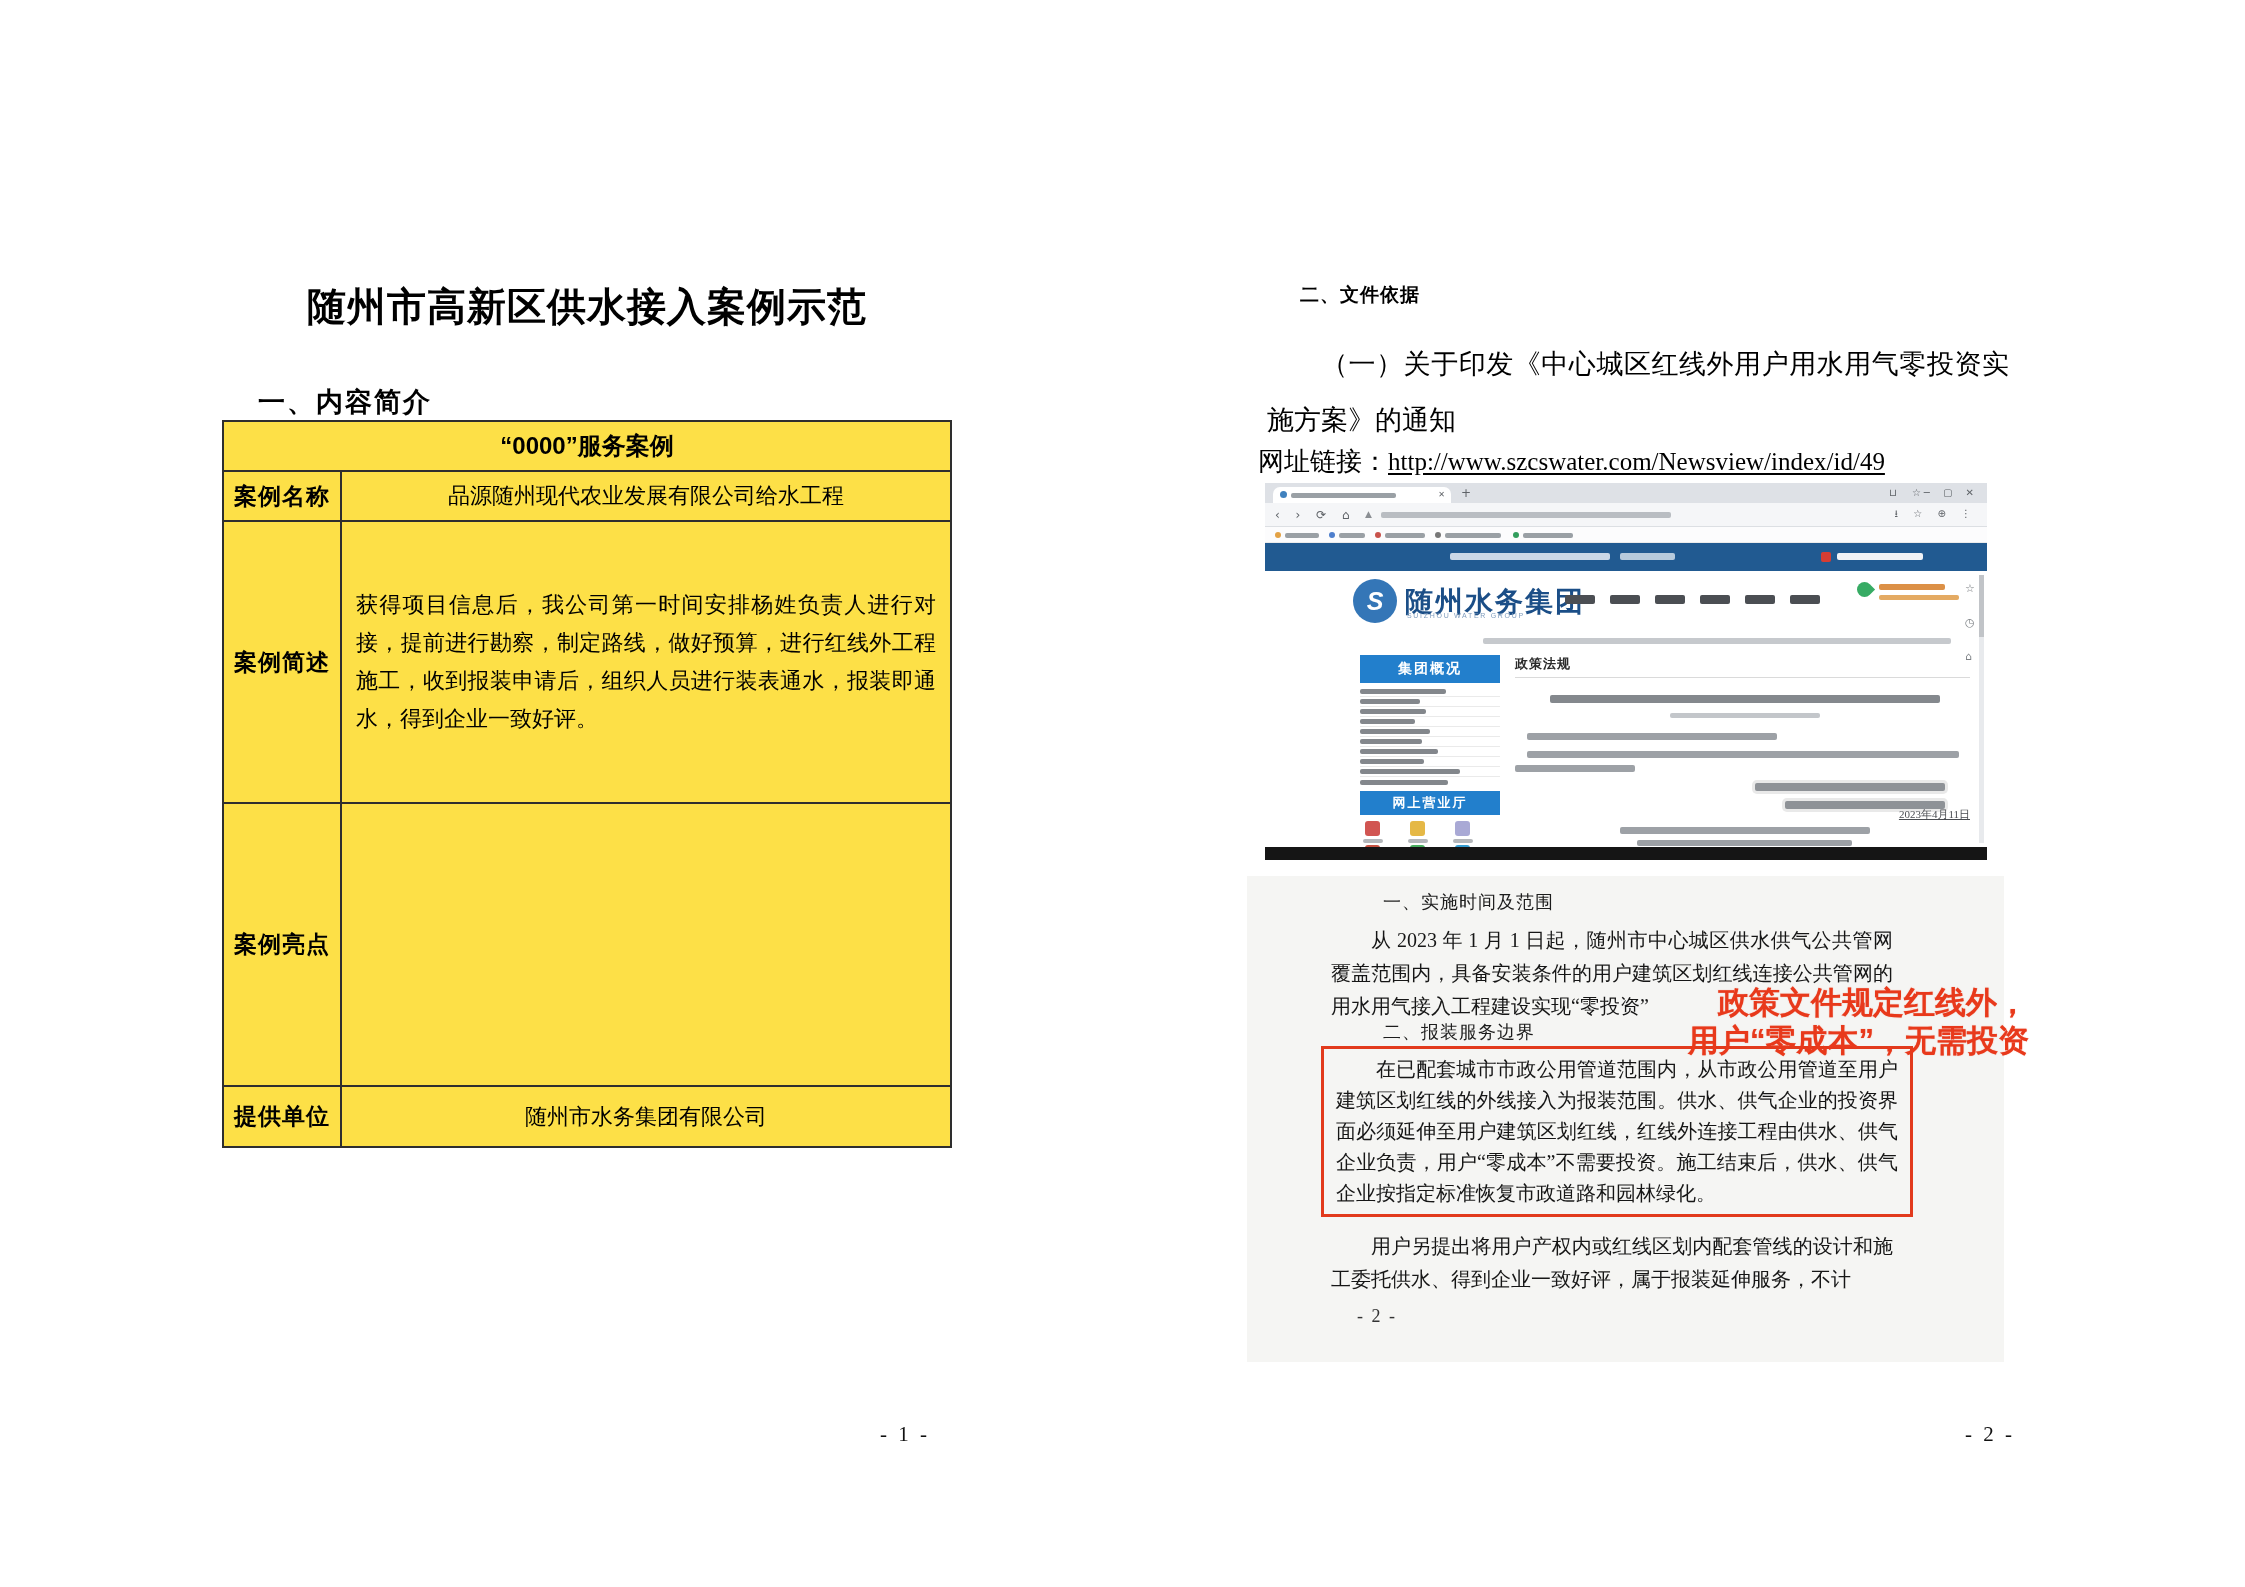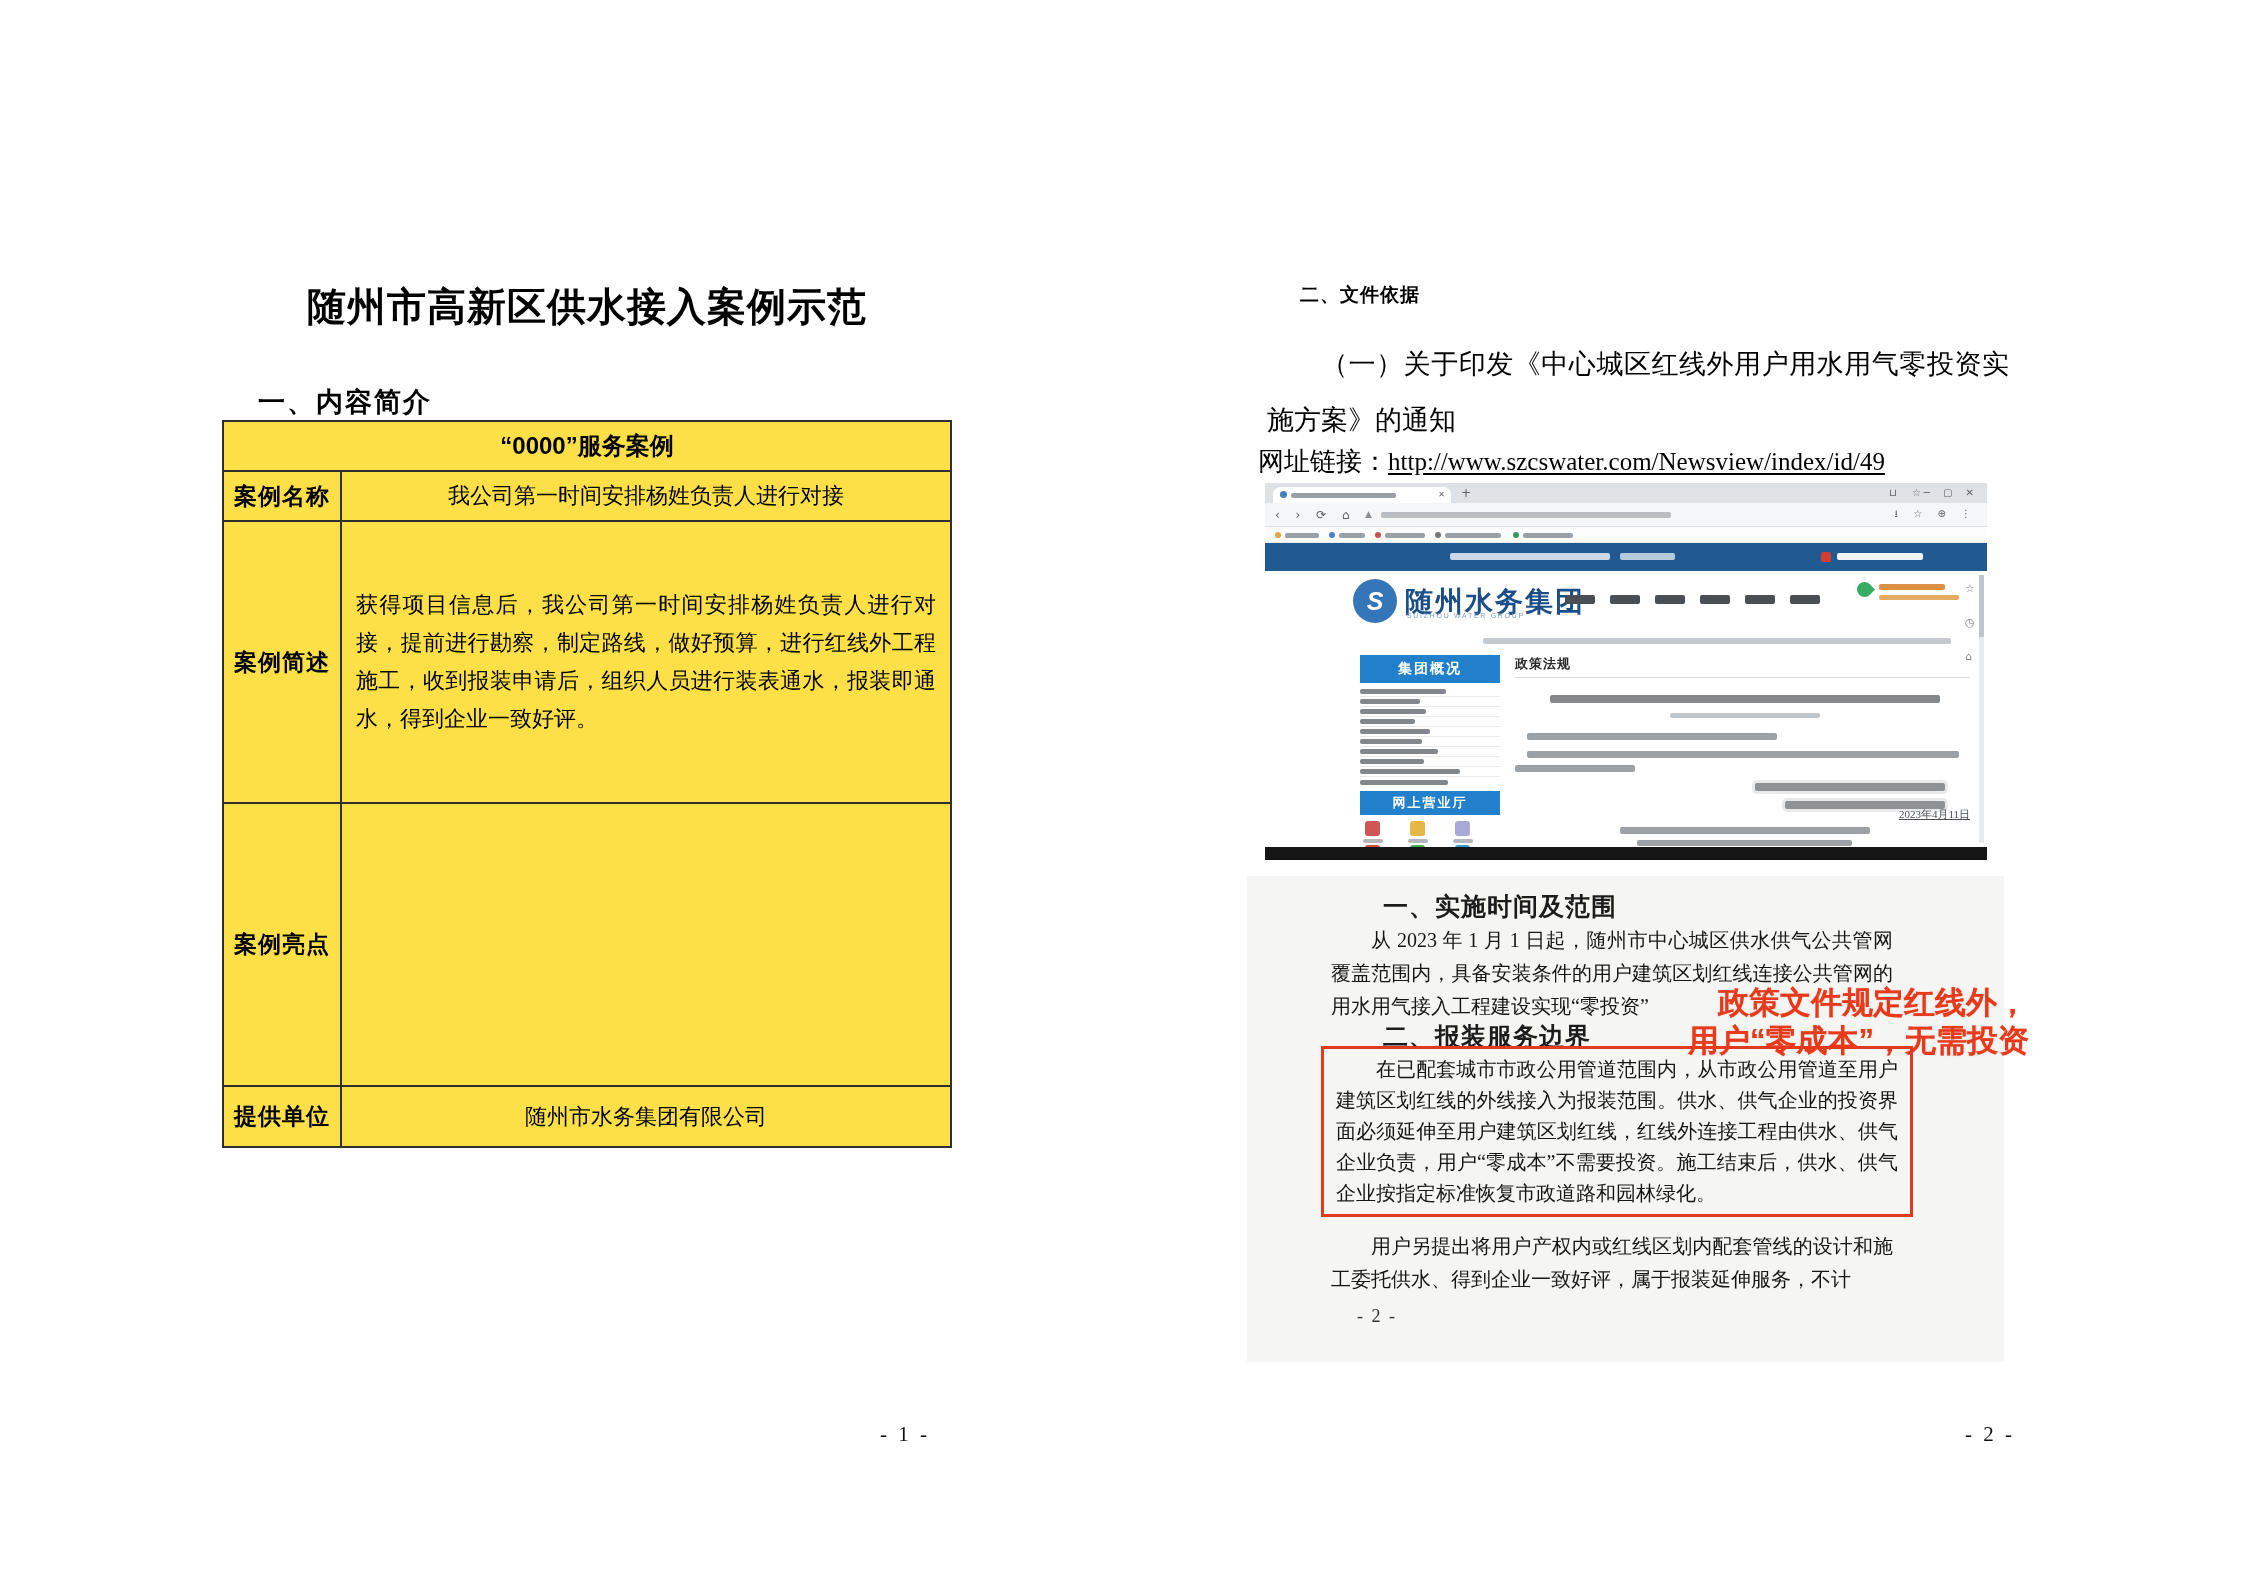--- a/index.html
+++ b/index.html
@@ -62,21 +62,21 @@
   .m-head{left:250px;top:172px;font-size:13px;font-weight:700;color:#2b2b2b;letter-spacing:1px;}
   .m-date{left:555px;top:324px;width:150px;text-align:right;font-size:11px;color:#4a4d52;
           font-family:"Liberation Serif",serif;text-decoration:underline;}
   .rs-g{color:#7d8185;font-size:11px;left:700px;}
   .sbar{left:714px;top:92px;width:5px;height:268px;background:#e8eaed;}
   .sbar-th{left:714px;top:92px;width:5px;height:62px;background:#c1c4c8;}
 
   
   .docphoto{left:1247px;top:876px;width:757px;height:486px;background:#f5f5f3;filter:blur(.35px);}
   .docphoto > div{position:absolute;}
-  .d-h{font-size:25px;font-weight:700;letter-spacing:1px;color:#1c1c1c;}
+  .d-h{font-size:18px;font-weight:400;letter-spacing:1px;color:#1c1c1c;}
   .d-p{font-family:"Liberation Serif","DejaVu Serif",serif;font-size:20px;line-height:33px;
        text-align:justify;color:#161616;}
   .indent{text-indent:2em;}
   .redbox{left:74px;top:170px;width:562px;border:3px solid #e23a1c;padding:5px 12px;}
   .redbox .d-p{position:static;line-height:31px;}
   .innerpg{left:110px;top:430px;font-family:"Liberation Serif",serif;font-size:18px;color:#333;letter-spacing:2px;}
 
   
   .rednote{left:1688px;top:984px;font-size:31px;font-weight:700;line-height:38px;white-space:nowrap;
            text-shadow:0 0 1px rgba(232,57,27,.55);}
@@ -92,21 +92,21 @@
 
   <div class="abs l-title">随州市高新区供水接入案例示范</div>
   <div class="abs l-h2">一、内容简介</div>
 
   <div class="abs ctable">
     <div class="trow first">
       <span class="thead-txt">“0000”服务案例</span>
     </div>
     <div class="trow">
       <div class="tlabel">案例名称</div>
-      <div class="tval center song">我公司第一时间安排杨姓负责人进行对接</div>
+      <div class="tval center song">品源随州现代农业发展有限公司给水工程</div>
     </div>
     <div class="trow">
       <div class="tlabel">案例简述</div>
       <div class="tval just song">获得项目信息后，我公司第一时间安排杨姓负责人进行对接，提前进行勘察，制定路线，做好预算，进行红线外工程施工，收到报装申请后，组织人员进行装表通水，报装即通水，得到企业一致好评。</div>
     </div>
     <div class="trow">
       <div class="tlabel">案例亮点</div>
     </div>
     <div class="trow">
       <div class="tlabel">提供单位</div>

